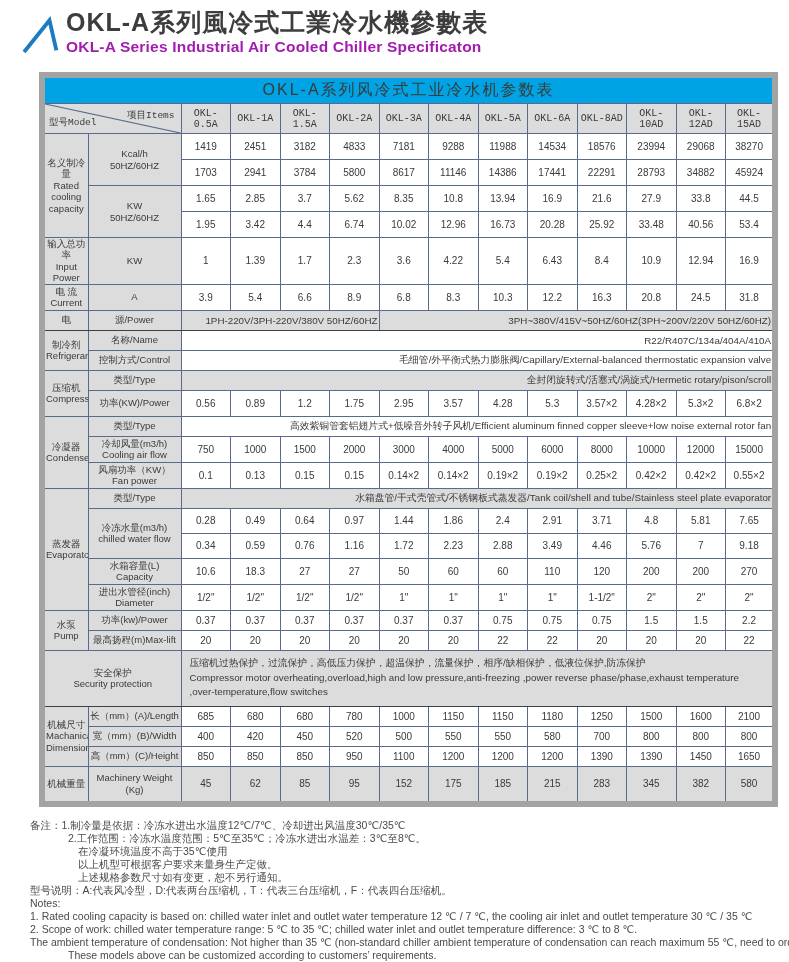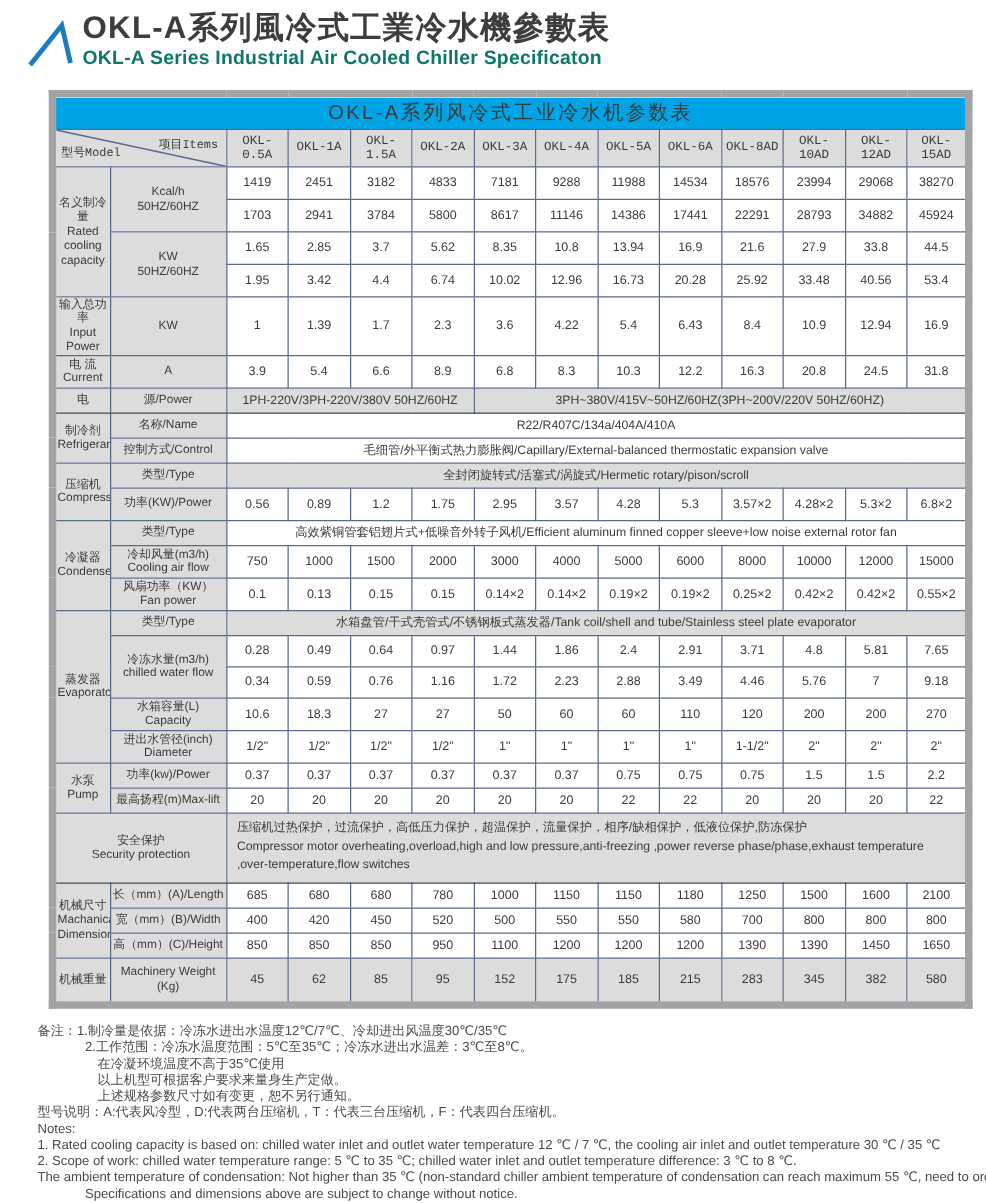--- a/index.html
+++ b/index.html
@@ -5,37 +5,37 @@
   html,body { margin:0; padding:0; background:#ffffff; }
   .page {
     width:789px; height:962px; overflow:hidden; background:#ffffff;
     font-family:"Liberation Sans","DejaVu Sans",sans-serif; position:relative;
   }
   
   .header { display:flex; align-items:flex-start; margin:8px 0 0 21px; }
   .logo { width:40px; height:48px; margin-top:3px; flex:0 0 auto; }
   .titles { margin-left:5px; }
   .title-cn { font-size:25px; font-weight:700; color:#3d3d3d; letter-spacing:1px; line-height:1.15; }
-  .title-en { font-size:15.5px; font-weight:600; color:#0f766e; margin-top:1px; letter-spacing:0.2px; }
+  .title-en { font-size:15.5px; font-weight:600; color:#a21caf; margin-top:1px; letter-spacing:0.2px; }
   
   table.spec { border-collapse:collapse; table-layout:fixed; width:733px; margin:13px 0 0 39px; border:6px solid #a3a3a3; }
   .spec th, .spec td {
     border:1px solid #5a6a8c; text-align:center; vertical-align:middle;
     color:#3a3a3a; padding:0 1px; font-weight:400; overflow:hidden;
   }
   .title-band { background:#00a4e4; color:#ffffff; font-size:16px; font-weight:700; letter-spacing:2px; height:25px; border-color:#39404e; }
   tr.hdr { height:30px;font-family:Liberation Mono, monospace; }
   .corner { background:#dcdcdc; position:relative; padding:0; font-size:9.5px; }
   .corner .diag { position:absolute; left:0; top:0; width:100%; height:100%; }
   .corner-left  { position:absolute; left:4px;  bottom:4px; }
   .corner-right { position:absolute; right:6px; top:5px; }
   .model-th { background:#dcdcdc; font-size:10px; font-weight:400; }
   td.cat, td.sub { background:#dcdcdc; font-size:9.5px; line-height:1.2; }
   td.data { font-size:10px; background:#ffffff; }
-  td.info { font-size:9.8px; background:#ffffff; }
+  td.info { font-size:9.8px; background:#ffffff;text-align:right; }
   td.gray { background:#dcdcdc; }
   td.sec { font-size:9.8px; background:#dcdcdc; text-align:left; padding:3px 8px 3px 8px; line-height:1.5; }
   tr.band td { border-top-color:#39404e; border-bottom-color:#39404e; }
   tr.r-v  { height:26px; }
   tr.r-w2 { height:25px; }
   tr.r-i  { height:20px; }
   tr.r-p  { height:20px; }
   tr.r-s  { height:56px; }
   tr.r-w  { height:38px; }
   
@@ -435,17 +435,18 @@
         <div class="note ind2">在冷凝环境温度不高于35℃使用</div>
         <div class="note ind2">以上机型可根据客户要求来量身生产定做。</div>
         <div class="note ind2">上述规格参数尺寸如有变更，恕不另行通知。</div>
         <div class="note ind0">型号说明：A:代表风冷型，D:代表两台压缩机，T：代表三台压缩机，F：代表四台压缩机。</div>
       </div>
     <div>
         <div class="note ind0">Notes:</div>
         <div class="note ind0">1. Rated cooling capacity is based on: chilled water inlet and outlet water temperature 12 ℃ / 7 ℃, the cooling air inlet and outlet temperature 30 ℃ / 35 ℃</div>
         <div class="note ind0">2. Scope of work: chilled water temperature range: 5 ℃ to 35 ℃; chilled water inlet and outlet temperature difference: 3 ℃ to 8 ℃.</div>
         <div class="note ind0">The ambient temperature of condensation: Not higher than 35 ℃ (non-standard chiller ambient temperature of condensation can reach maximum 55 ℃, need to order production).</div>
+        <div class="note ind1">These models above can be customized according to customers’  requirements.</div>
         <div class="note ind1">Specifications and dimensions above are subject to change without notice.</div>
       </div>
   </div>
 
 </div>
 
 </body></html>

